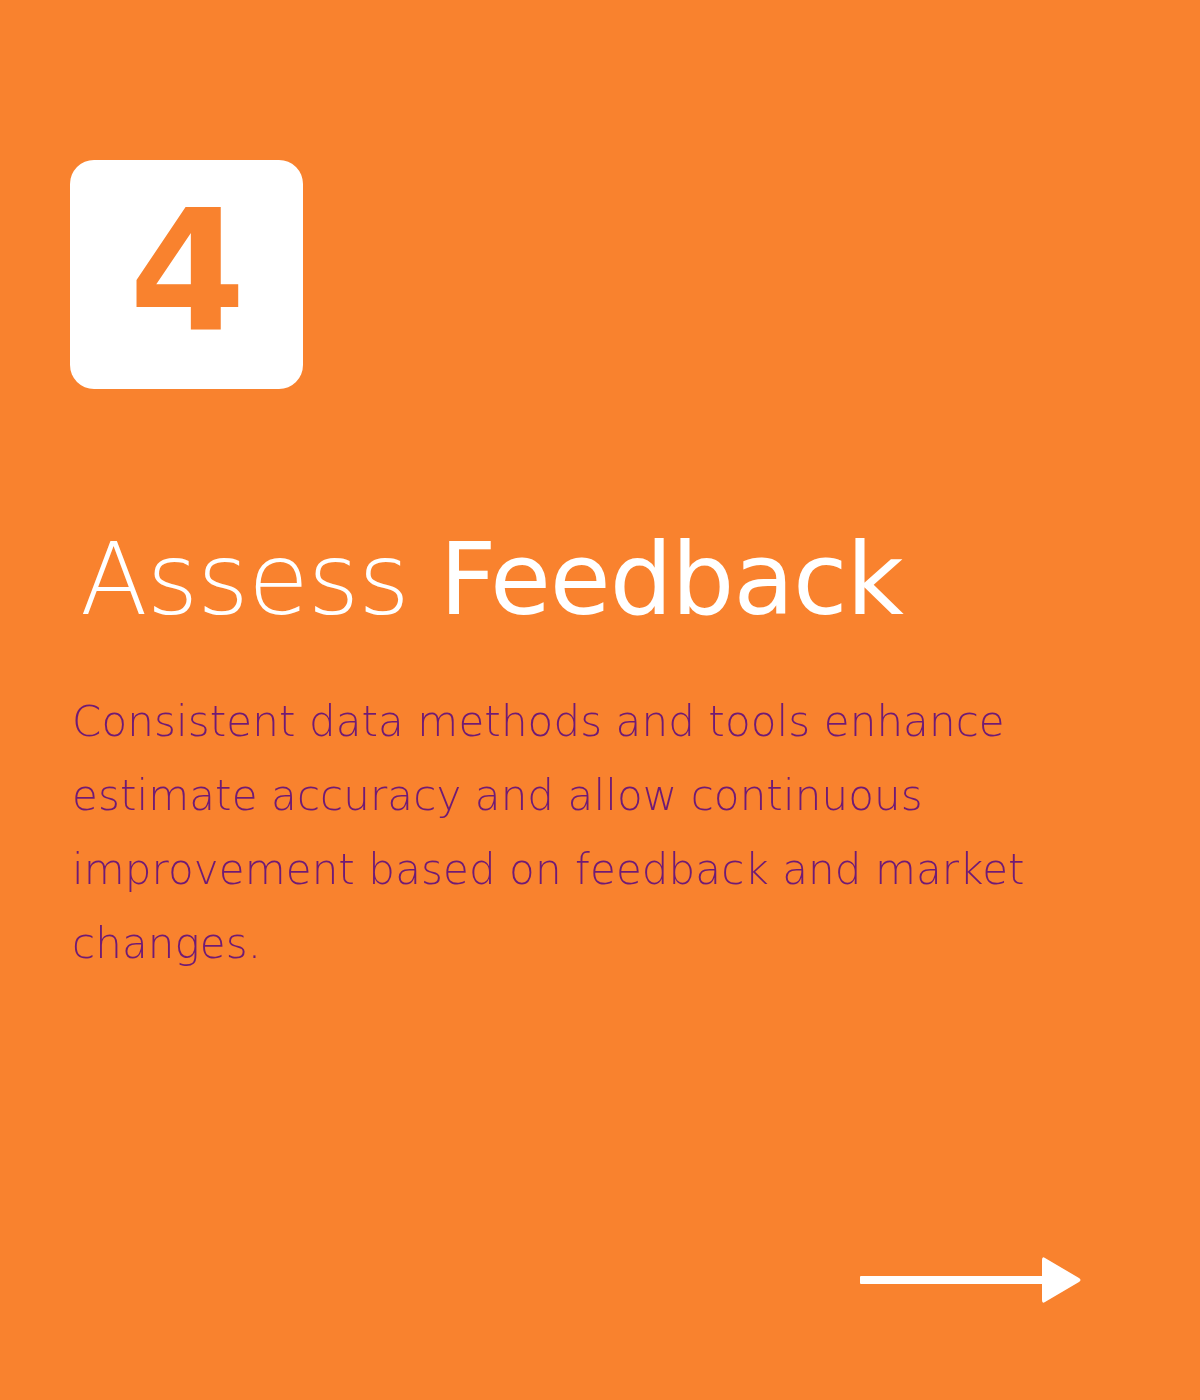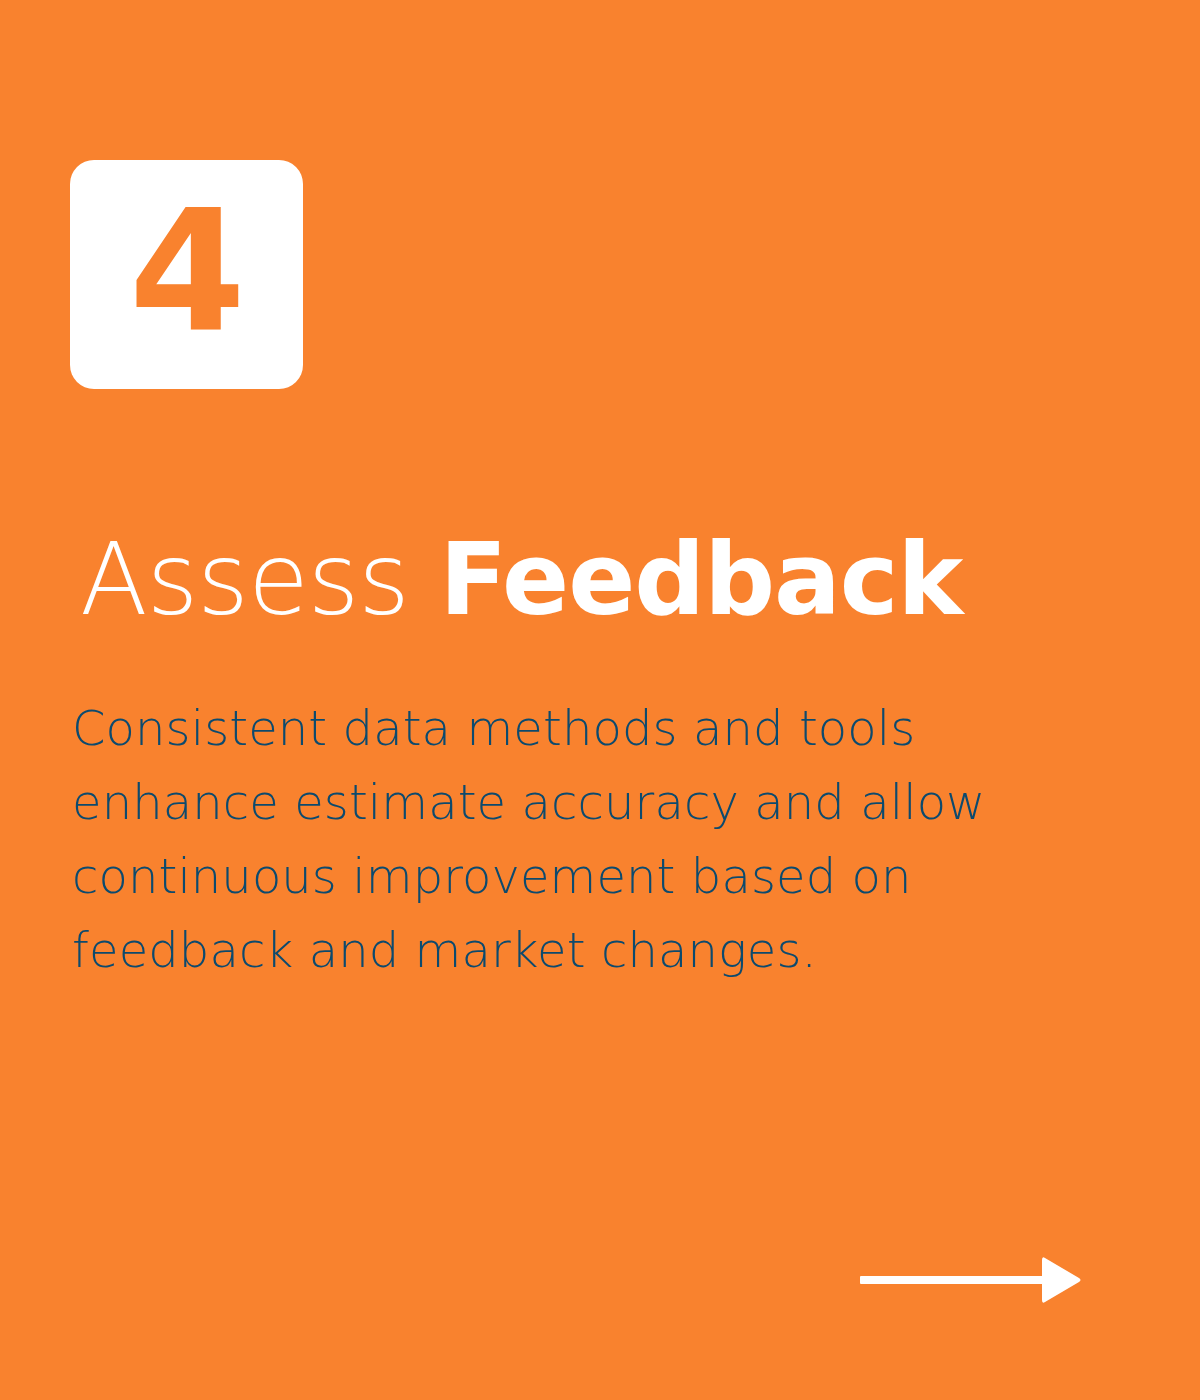--- a/index.html
+++ b/index.html
@@ -56,33 +56,33 @@
     line-height: 1.06;
     color: #FFFFFF;
     white-space: nowrap;
     letter-spacing: -1px;
   }
   .heading .light {
     font-weight: 300;
     margin-left: 8px;
   }
   .heading .bold {
-    font-weight: 700;
+    font-weight: 400;
   }
 
   
   .body-text {
     position: absolute;
     left: 72px;
     top: 643px;
     width: 1005px;
-    font-size: 48px;
+    font-size: 42px;
     font-weight: 300;
     line-height: 74px;
-    color: #0c4a6e;
+    color: #701a75;
     letter-spacing: 0.1px;
   }
 
   
   .arrow {
     position: absolute;
     left: 860px;
     top: 1256px;
     width: 222px;
     height: 48px;

